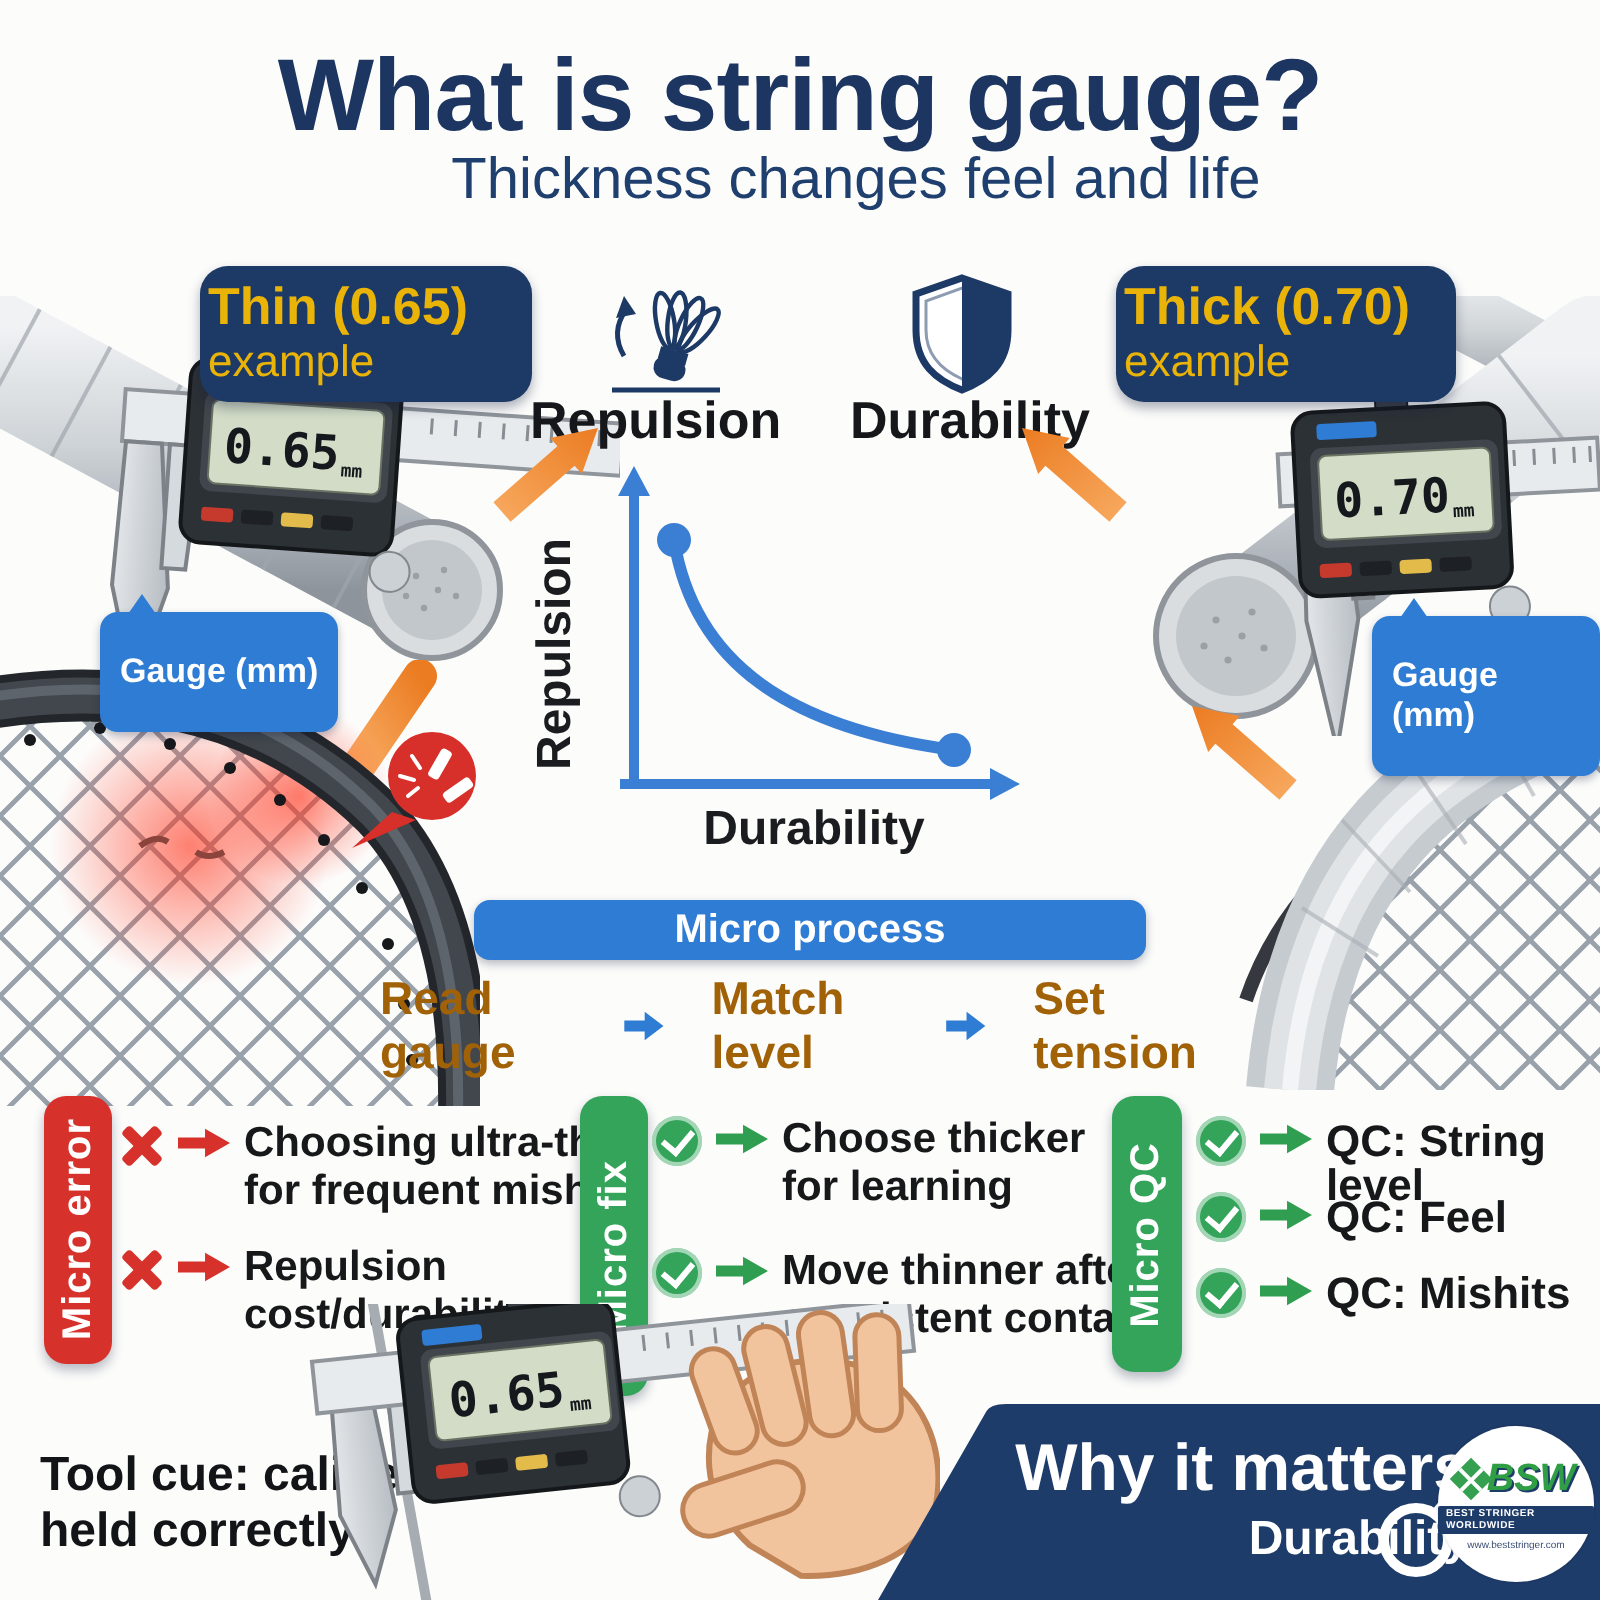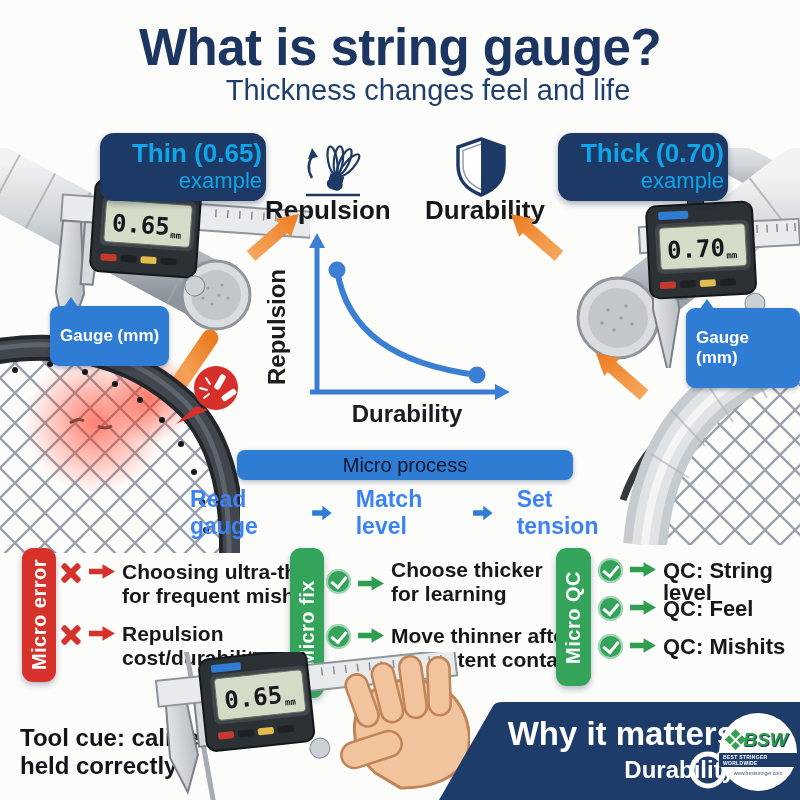--- a/index.html
+++ b/index.html
@@ -1,32 +1,32 @@
 <!DOCTYPE html>
 <html><head>
 <meta charset="utf-8">
 <style>
   html,body{margin:0;padding:0;background:#e8e8e8;}
   .canvas{position:relative;width:800px;height:800px;background:#fcfcfb;overflow:hidden;
           font-family:"Liberation Sans",sans-serif;}
   .abs{position:absolute;}
   .title{top:18px;left:0;width:800px;text-align:center;font-size:51px;font-weight:800;color:#1c3561;letter-spacing:-.5px;}
   .subtitle{top:74px;left:0;width:800px;text-align:center;font-size:29px;font-weight:400;color:#1f3f6e;padding-left:28px;}
-  .example-pill{background:#1d3a66;color:#0ea5e9;border-radius:14px;text-align:right;padding:6px 4px 8px;
+  .example-pill{background:#1d3a66;color:#eab308;border-radius:14px;text-align:left;padding:6px 4px 8px;
                 box-shadow:0 3px 6px rgba(20,30,60,.35);}
   .pill-line1{font-size:26px;font-weight:700;line-height:1.15;}
   .pill-line2{font-size:22px;font-weight:400;line-height:1.1;}
   .concept-label{font-size:26px;font-weight:700;color:#15171a;text-align:center;}
   .gauge-bubble{background:#2e7cd3;color:#fff;font-size:17px;font-weight:700;border-radius:9px;
                 padding:20px 10px;box-shadow:0 2px 4px rgba(20,30,60,.3);}
   .gauge-bubble::before{content:"";position:absolute;top:-9px;left:14px;border:7px solid transparent;
                 border-bottom:10px solid #2e7cd3;border-top:0;}
-  .banner{background:#2e7cd3;color:#0f172a;border-radius:8px;text-align:center;font-size:20px;font-weight:400;
+  .banner{background:#2e7cd3;color:#ffffff;border-radius:8px;text-align:center;font-size:20px;font-weight:700;
           line-height:30px;box-shadow:0 2px 5px rgba(20,30,60,.3);}
-  .steps-row{display:flex;justify-content:center;align-items:center;gap:24px;font-size:23px;font-weight:700;color:#3b82f6;}
+  .steps-row{display:flex;justify-content:center;align-items:center;gap:24px;font-size:23px;font-weight:700;color:#a16207;}
   .mini-arrow{display:inline-block;width:26px;height:17px;
               clip-path:polygon(0 34%,52% 34%,52% 8%,100% 50%,52% 92%,52% 66%,0 66%);}
   .blue{background:#2e7cd3}.red{background:#d7312b}.green{background:#2f9e50}
   .vpill{border-radius:11px;display:flex;align-items:center;justify-content:center;
          box-shadow:0 3px 6px rgba(20,30,60,.3);}
   .vpill span{writing-mode:vertical-rl;transform:rotate(180deg);color:#fff;font-weight:700;font-size:20px;letter-spacing:.5px;}
   .bg-red{background:#d7312b}.bg-green{background:#34a45b}
   .item-row{display:flex;gap:7px;align-items:flex-start;}
   .item-lines{font-size:21px;font-weight:700;color:#17181a;line-height:1.14;}
   .qc-text{font-size:22px;font-weight:700;color:#17181a;line-height:1;}
@@ -313,21 +313,21 @@
     <span class="mini-arrow red row-arrow"></span>
     <div class="item-lines">
       <div>Repulsion</div>
       <div>cost/durability</div>
     </div>
   </div>
 
   <div class="abs vpill bg-green" style="left:290px;top:548px;width:34px;height:150px;">
     <span>Micro fix</span>
   </div>
-  <div class="abs item-row" style="left:326px;top:558px;align-items:center;">
+  <div class="abs item-row" style="left:326px;top:558px;">
     <span class="check-circle"></span>
     <span class="mini-arrow green row-arrow"></span>
     <div class="item-lines">
       <div>Choose thicker</div>
       <div>for learning</div>
     </div>
   </div>
   <div class="abs item-row" style="left:326px;top:624px;">
     <span class="check-circle"></span>
     <span class="mini-arrow green row-arrow"></span>

